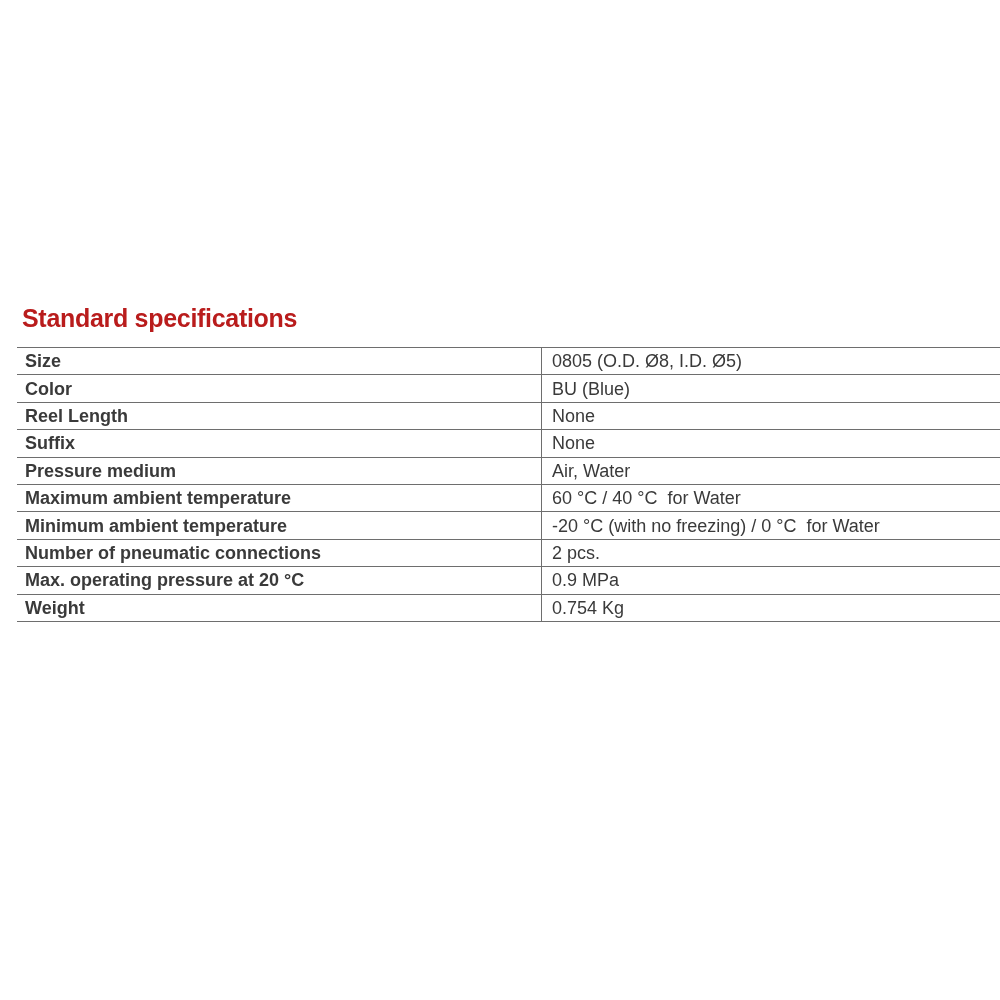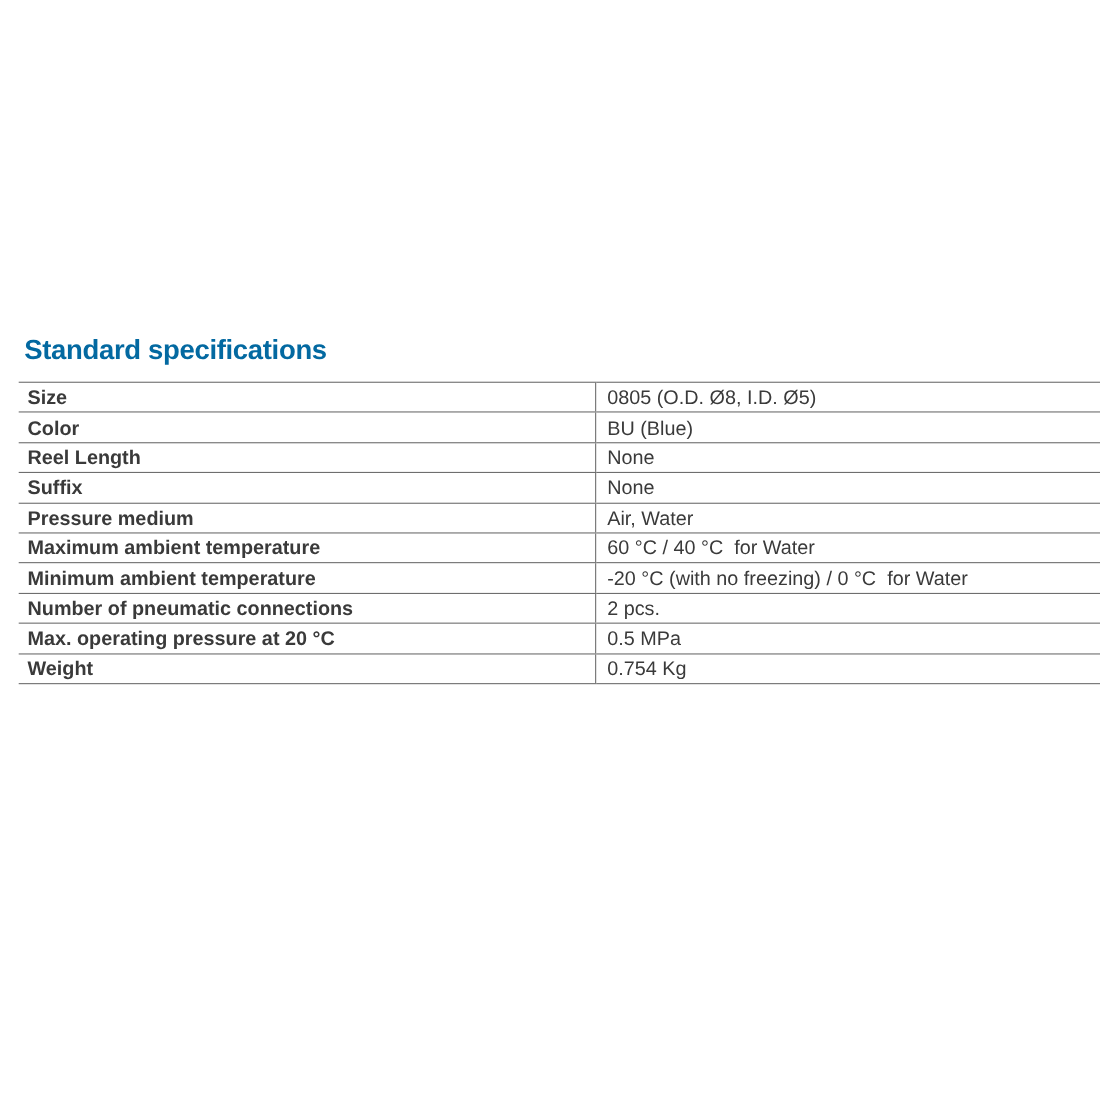--- a/index.html
+++ b/index.html
@@ -1,19 +1,19 @@
 <!DOCTYPE html>
 <html><head>
 <meta charset="utf-8">
 <style>
   html, body { margin: 0; padding: 0; background: #ffffff; }
   body { width: 1000px; height: 1000px; position: relative; overflow: hidden;
          font-family: "Liberation Sans", sans-serif; }
   .title { position: absolute; left: 22px; top: 304px; font-size: 25px; font-weight: bold;
-           color: #0369a1; letter-spacing: -0.3px; margin: 0; }
+           color: #b91c1c; letter-spacing: -0.3px; margin: 0; }
   table.specs { position: absolute; left: 17px; top: 347px; width: 983px;
                 border-collapse: collapse; table-layout: fixed; }
   table.specs td { height: 26.4px; padding: 0 0 0 8px; font-size: 18px; color: #3a3a3a;
                    border-bottom: 1.5px solid #6e6e6e; vertical-align: middle; white-space: nowrap;
                    line-height: 1; }
   table.specs tr:first-child td { border-top: 1.5px solid #6e6e6e; }
   td.label { width: 516px; font-weight: bold; }
   td.value { border-left: 1.5px solid #6e6e6e; padding-left: 10px !important; }
 </style>
 </head>
@@ -50,20 +50,20 @@
     <tr>
       <td class="label">Minimum ambient temperature</td>
       <td class="value" style="white-space:pre">-20 °C (with no freezing) / 0 °C  for Water</td>
     </tr>
     <tr>
       <td class="label">Number of pneumatic connections</td>
       <td class="value">2 pcs.</td>
     </tr>
     <tr>
       <td class="label">Max. operating pressure at 20 °C</td>
-      <td class="value">0.5 MPa</td>
+      <td class="value">0.9 MPa</td>
     </tr>
     <tr>
       <td class="label">Weight</td>
       <td class="value">0.754 Kg</td>
     </tr>
   </tbody>
 </table>
 
 </body></html>

